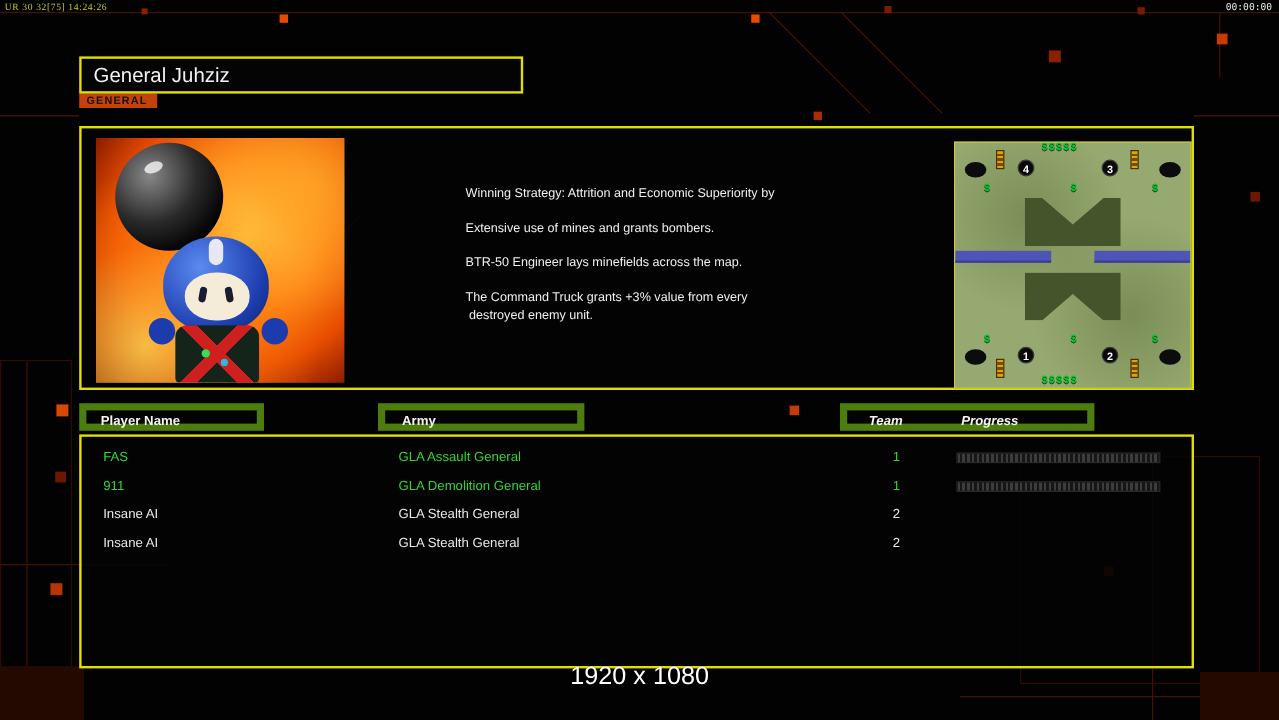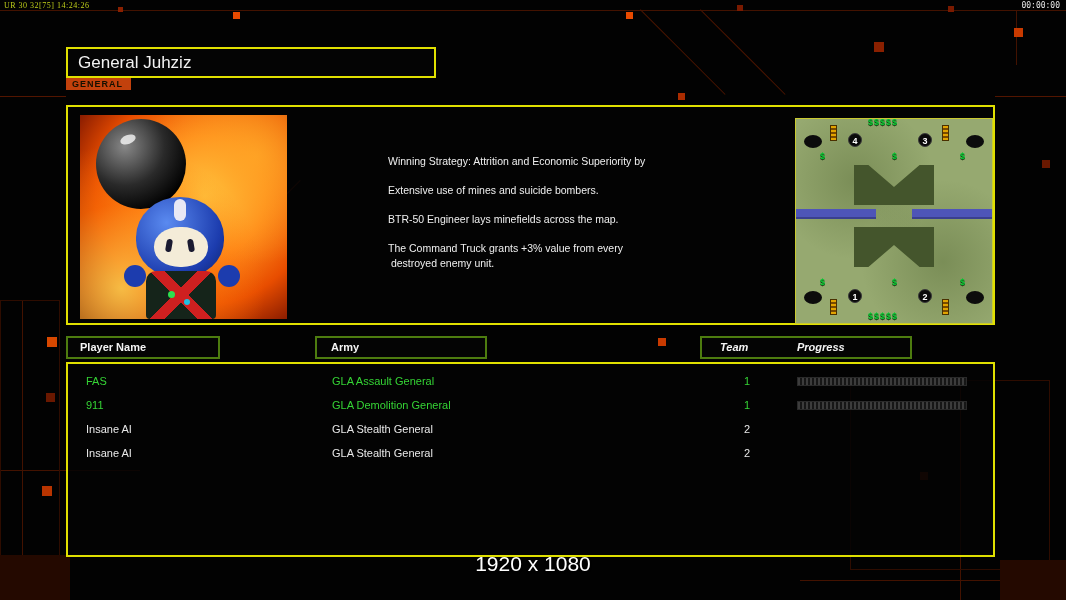--- a/index.html
+++ b/index.html
@@ -90,21 +90,21 @@
   .mshape-top { clip-path:polygon(0 0, 18% 0, 50% 55%, 82% 0, 100% 0, 100% 100%, 0 100%); }
   .mshape-bot { clip-path:polygon(0 0, 100% 0, 100% 100%, 82% 100%, 50% 45%, 18% 100%, 0 100%); }
   .moval { width:18px; height:13px; border-radius:50%; background:#0c0c0c; }
   .mnum { width:14px; height:14px; border-radius:50%; background:#0a0a0a; border:1px solid #3a3a3a;
     color:#fff; font-size:9px; font-weight:bold; text-align:center; line-height:14px; }
   .mder { width:7px; height:16px;
     background:repeating-linear-gradient(0deg,#e2a400 0 2px,#7a4a00 2px 4px); border:1px solid #4a3000; }
   .mcash { color:#00c830; font-weight:bold; font-size:9px; letter-spacing:1px;
     text-shadow:0 1px 0 #1a3010; }
   
-  .hdr-box { position:absolute; top:336px; height:23px; border:2px solid #4d7c0f;
+  .hdr-box { position:absolute; top:336px; height:23px; border:6px solid #4d7c0f;
     background:rgba(5,5,5,0.85); }
   .hdr-box .lbl { position:absolute; top:0; line-height:19px; font-size:11px; font-weight:bold; color:#f4f4f4; }
   
   .players-panel {
     position:absolute; left:66px; top:362px; width:929px; height:195px;
     border:2px solid #e0e000; background:rgba(4,4,4,0.85);
   }
   .prow { position:absolute; left:0; width:988px; height:22px; }
   .prow span { position:absolute; font-size:11px; line-height:22px; }
   .p-name { left:18px; }
@@ -180,21 +180,21 @@
       <div class="torso"></div>
       <div class="dot-g1"></div>
       <div class="dot-g2"></div>
       <div class="arm-l"></div>
       <div class="arm-r"></div>
     </div>
 
     <div class="strategy">
       <div class="sline">Winning Strategy: Attrition and Economic Superiority by</div>
       <div class="sline"></div>
-      <div class="sline">Extensive use of mines and suicide bombers.</div>
+      <div class="sline">Extensive use of mines and grants bombers.</div>
       <div class="sline"></div>
       <div class="sline">BTR-50 Engineer lays minefields across the map.</div>
       <div class="sline"></div>
       <div class="sline">The Command Truck grants +3% value from every</div>
       <div class="sline"> destroyed enemy unit.</div>
     </div>
 
     <div class="map-preview">
       <div class="mwater" style="left:0; top:90px;"></div>
       <div class="mwater" style="left:116px; top:90px;"></div>

